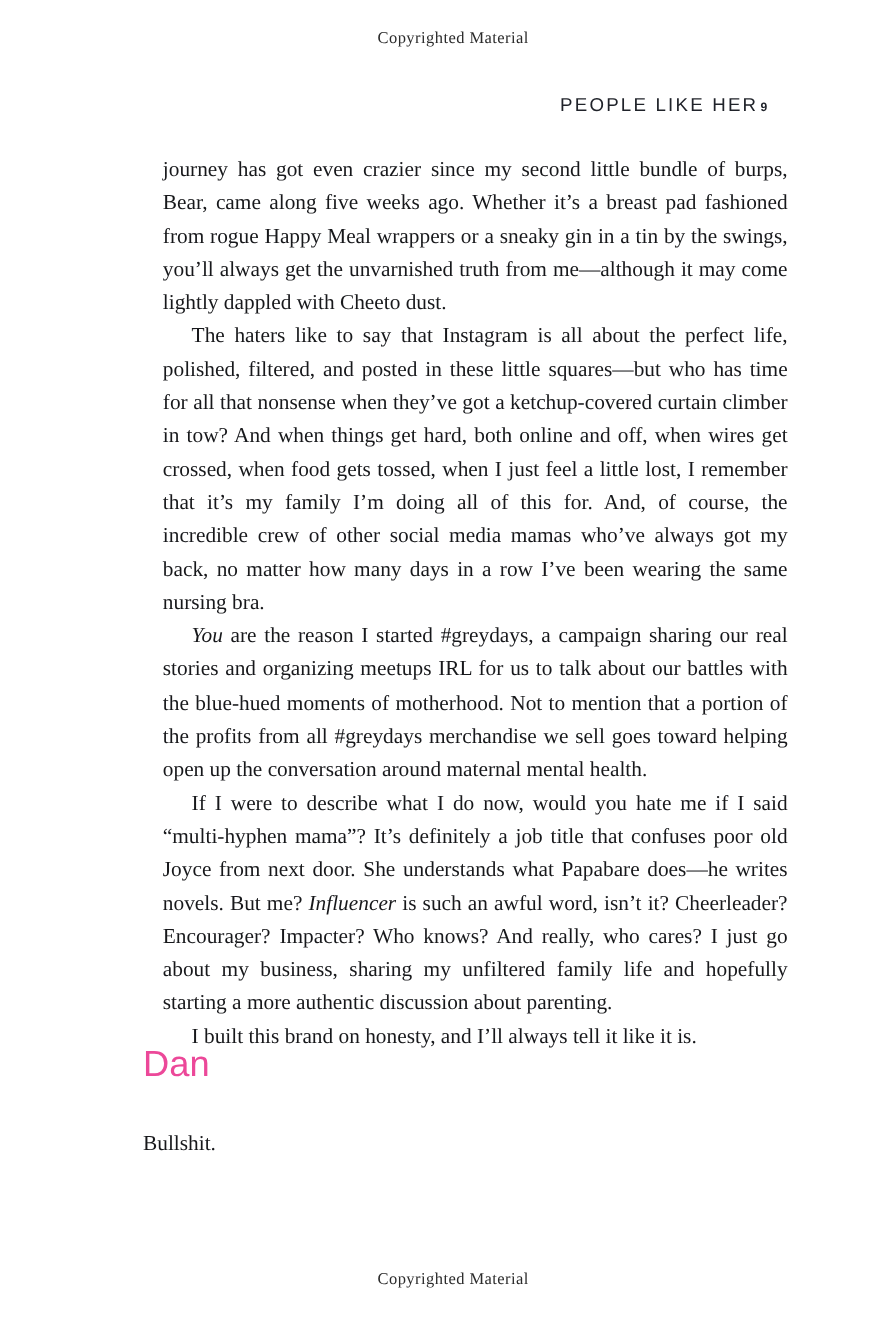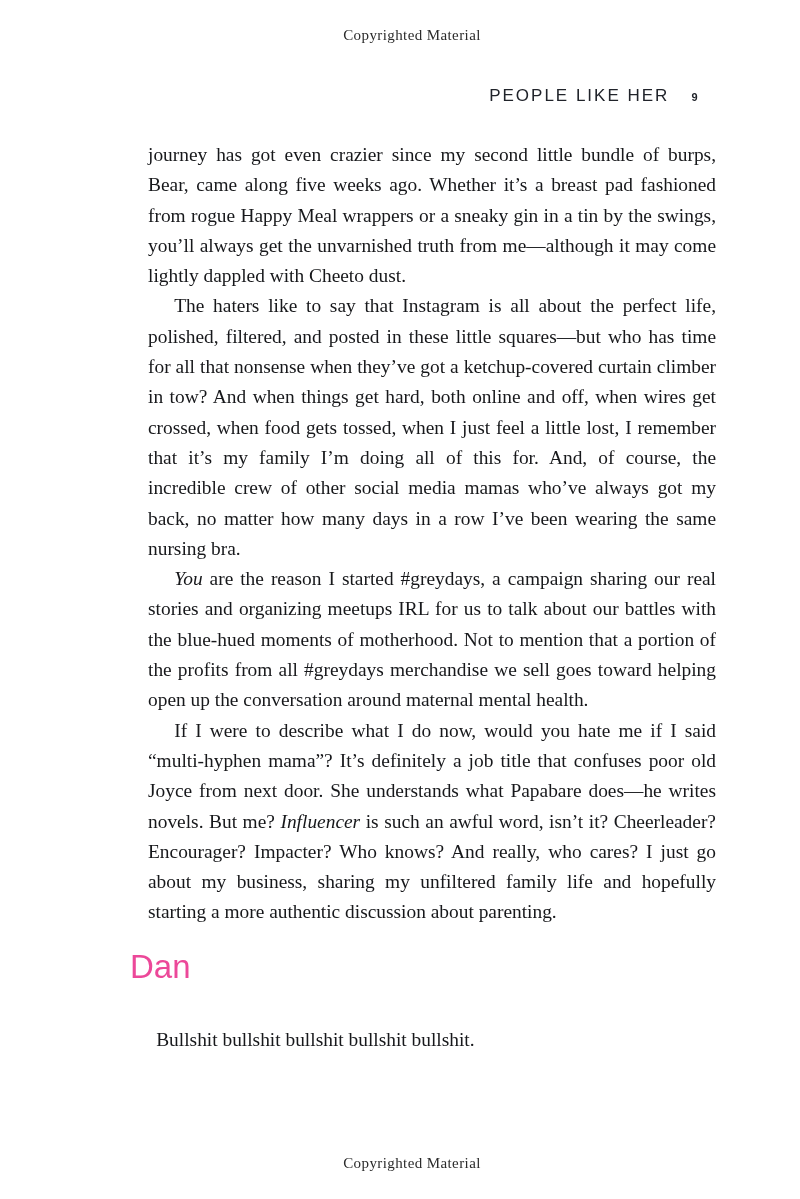--- a/index.html
+++ b/index.html
@@ -36,21 +36,21 @@
   .watermark-bottom { top: 1155px; }
 
   .runhead {
     position: absolute;
     top: 86px;
     left: 118px;
     width: 568px;
     display: flex;
     align-items: baseline;
     justify-content: flex-end;
-    gap: 22px;
+    gap: 2px;
   }
   .runhead-title {
     font-family: "Liberation Sans", sans-serif;
     font-size: 17px;
     letter-spacing: 2.0px;
     color: #20232a;
   }
   .runhead-folio {
     font-family: "Liberation Sans", sans-serif;
     font-size: 11px;
@@ -123,23 +123,24 @@
   <div class="runhead">
     <span class="runhead-title">PEOPLE LIKE HER</span>
     <span class="runhead-folio">9</span>
   </div>
 
   <div class="body-text">
     <p>journey has got even crazier since my second little bundle of burps, Bear, came along five weeks ago. Whether it’s a breast pad fashioned from rogue Happy Meal wrappers or a sneaky gin in a tin by the swings, you’ll always get the unvarnished truth from me—although it may come lightly dappled with Cheeto dust.</p>
     <p class="indent">The haters like to say that Instagram is all about the perfect life, polished, filtered, and posted in these little squares—but who has time for all that nonsense when they’ve got a ketchup-covered curtain climber in tow? And when things get hard, both online and off, when wires get crossed, when food gets tossed, when I just feel a little lost, I remember that it’s my family I’m doing all of this for. And, of course, the incredible crew of other social media mamas who’ve always got my back, no matter how many days in a row I’ve been wearing the same nursing bra.</p>
     <p class="indent"><em>You</em><span> are the reason I started #greydays, a campaign sharing our real stories and organizing meetups IRL for us to talk about our battles with the blue-hued moments of motherhood. Not to mention that a portion of the profits from all #greydays merchandise we sell goes toward helping open up the conversation around maternal mental health.</span></p>
     <p class="indent"><span>If I were to describe what I do now, would you hate me if I said “multi-hyphen mama”? It’s definitely a job title that confuses poor old Joyce from next door. She understands what Papabare does—he writes novels. But me? </span><em>Influencer</em><span> is such an awful word, isn’t it? Cheerleader? Encourager? Impacter? Who knows? And really, who cares? I just go about my business, sharing my unfiltered family life and hopefully starting a more authentic discussion about parenting.</span></p>
+    <p class="indent last-line">I built this brand on honesty, and I’ll always tell it like it is.</p>
   </div>
 
   <div class="section-heading">Dan</div>
 
   <div class="tail-text">
-    <p class="indent">Bullshit bullshit bullshit bullshit bullshit.</p>
+    <p>Bullshit.</p>
   </div>
 
   <div class="watermark watermark-bottom">Copyrighted Material</div>
 
 </div>
 
 </body></html>

